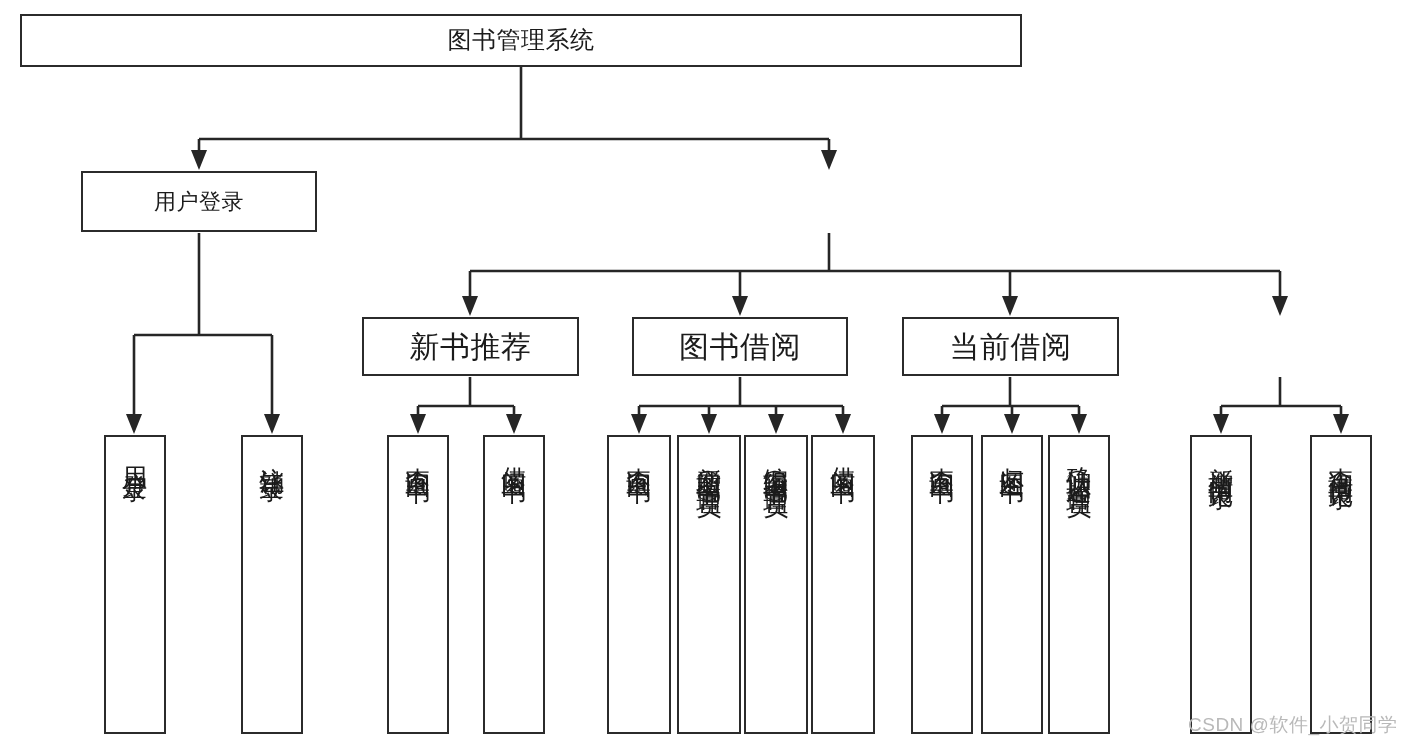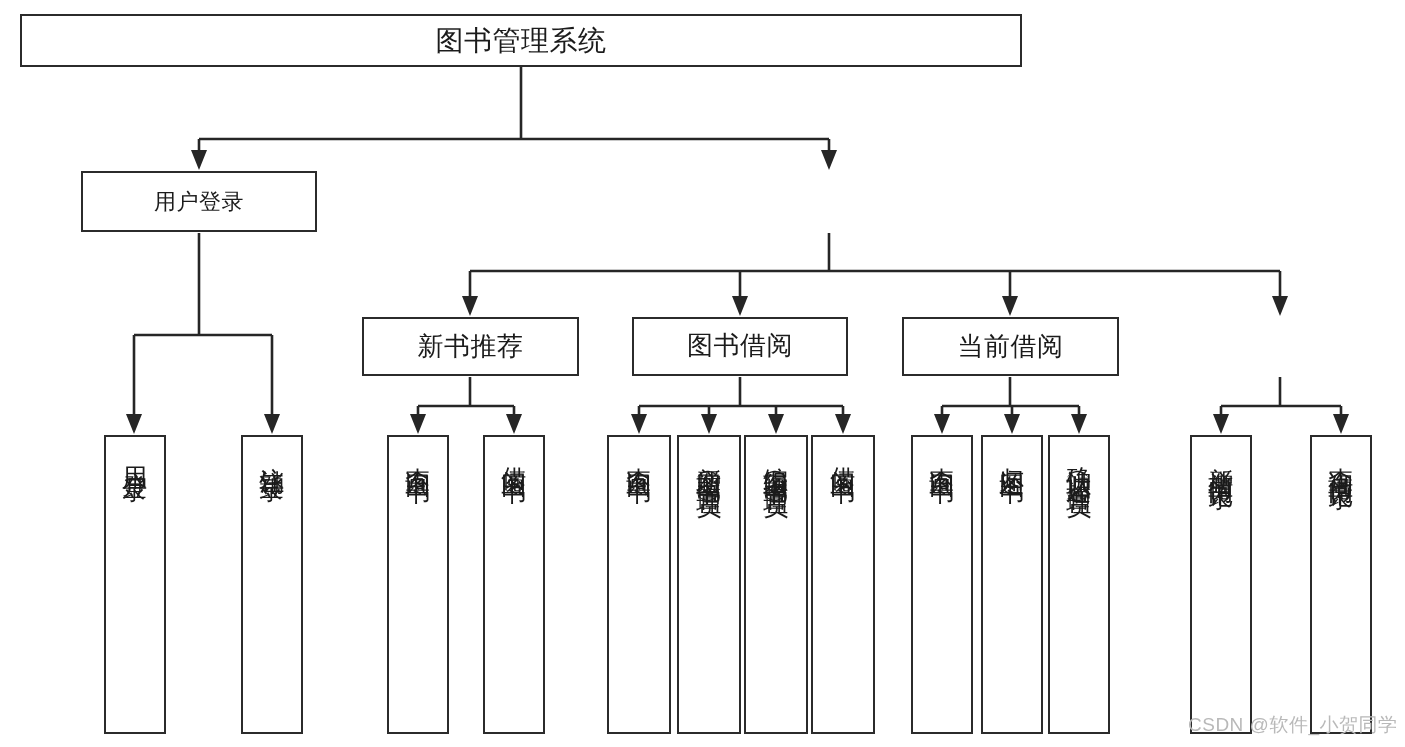--- a/index.html
+++ b/index.html
@@ -47,31 +47,31 @@
     text-align:center;
     line-height:1.18;
     letter-spacing:0.5px;
   }
 
   
   .node.root{
     left:20px; top:14px;
     width:1002px; height:53px;
   }
-  .node.root .label{ font-size:28px; }
+  .node.root .label{ font-size:24px; }
 
   
   .node.lvl2{ height:61px; }
   .node.lvl2 .label{ font-size:22px; }
   .node.n-user-login{ left:81px;  top:171px; width:236px; }
   .node.n-book-mgmt{ left:711px; top:171px; width:236px; }
 
   
   .node.lvl3{ top:317px; height:59px; }
-  .node.lvl3 .label{ font-size:26px; }
+  .node.lvl3 .label{ font-size:30px; }
   .node.n-new-rec{   left:362px;  width:217px; }
   .node.n-borrow{    left:632px;  width:216px;font-family:Liberation Serif, serif; }
   .node.n-current{   left:902px;  width:217px;justify-content:center; }
   .node.n-record{    left:1172px; width:216px; }
 
   
   .node.leaf{
     top:435px;
     height:299px;
     align-items:flex-start;

